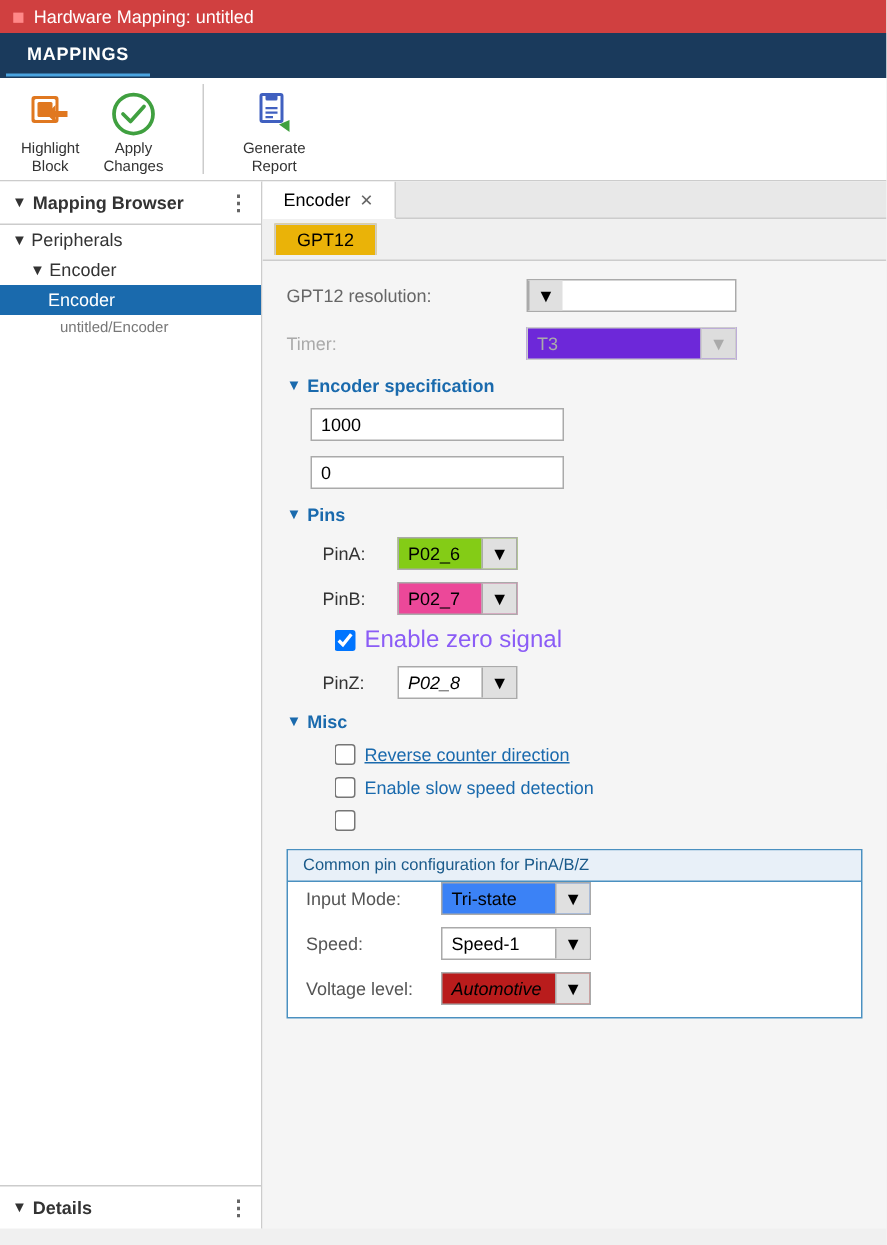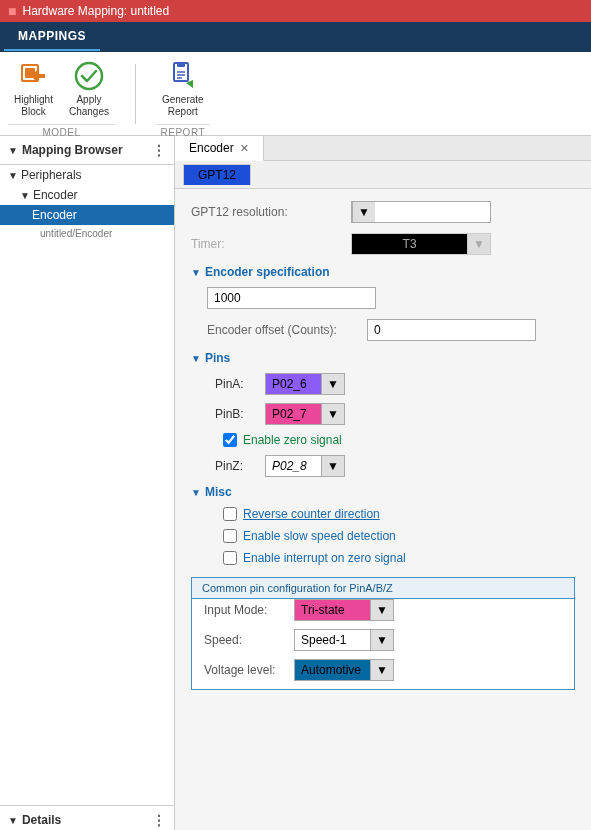--- a/index.html
+++ b/index.html
@@ -37,21 +37,21 @@
     .tab-item.active { border-bottom: 2px solid #4aa4e0; }
 
     
     .toolbar {
       background: white;
       border-bottom: 1px solid #ccc;
       padding: 4px 8px;
       display: flex;
       align-items: flex-start;
       gap: 16px;
-      height: 84px;
+      height: 69px;
     }
     .toolbar-group {
       display: flex;
       flex-direction: column;
       align-items: center;
     }
     .toolbar-group-items {
       display: flex;
       gap: 4px;
     }
@@ -185,21 +185,21 @@
     .gpt12-tab {
       background: #f0f0f0;
       border-bottom: 1px solid #ccc;
       padding: 3px 0;
       display: flex;
     }
     .gpt12-tab-item {
       padding: 3px 14px;
       font-size: 12px;
       cursor: pointer;
-      background: #1d4ed8;
+      background: #eab308;
       border: 1px solid #ccc;
       border-bottom: none;
       margin-left: 8px;
     }
 
     
     .form-content {
       padding: 12px 16px;
       overflow-y: auto;
       flex: 1;
@@ -423,75 +423,74 @@
         <div class="form-label">GPT12 resolution:</div>
         <div style="display:flex;align-items:center;border:1px solid #aaa;background:white;min-width:140px;">
           <div style="background:#e0e0e0;border-left:1px solid #aaa;padding:3px 5px;cursor:pointer;">
             <span>▼</span>
           </div>
         </div>
       </div>
 
       <div class="form-row">
         <div class="form-label" style="color:#aaa;">Timer:</div>
-        <div style="display:flex;align-items:center;border:1px solid #ccc;background:#000000;min-width:140px;text-align:center;">
+        <div style="display:flex;align-items:center;border:1px solid #ccc;background:#6d28d9;min-width:140px;">
           <span style="flex:1;padding:3px 6px;font-size:12px;color:#aaa;">T3</span>
           <div style="background:#ddd;border-left:1px solid #ccc;padding:3px 5px;">
             <span style="color:#aaa;">▼</span>
           </div>
         </div>
       </div>
 
       <div class="section-header">
         <span class="arrow">▼</span>
         <span>Encoder specification</span>
       </div>
 
       <div class="sub-section">
 
         <div class="form-row">
           <input type="text" class="form-input" style="min-width: 140px;" value="1000">
         </div>
 
         <div class="form-row">
-          <div class="form-label">Encoder offset (Counts):</div>
           <input type="text" class="form-input" style="min-width: 140px;" value="0">
         </div>
       </div>
 
       <div class="section-header">
         <span class="arrow">▼</span>
         <span>Pins</span>
       </div>
 
       <div class="sub-section">
 
         <div class="pin-row">
           <div class="pin-label">PinA:</div>
-          <div style="display:flex;align-items:flex-start;border:1px solid #aaa;background:#8b5cf6;min-width:80px;">
+          <div style="display:flex;align-items:flex-start;border:1px solid #aaa;background:#84cc16;min-width:80px;">
             <span style="flex:1;padding:3px 6px;font-size:12px;">P02_6</span>
             <div style="background:#e0e0e0;border-left:1px solid #aaa;padding:3px 5px;cursor:pointer;">
               <span>▼</span>
             </div>
           </div>
         </div>
 
         <div class="pin-row">
           <div class="pin-label">PinB:</div>
           <div style="display:flex;align-items:center;border:1px solid #aaa;background:#ec4899;min-width:80px;">
             <span style="flex:1;padding:3px 6px;font-size:12px;">P02_7</span>
             <div style="background:#e0e0e0;border-left:1px solid #aaa;padding:3px 5px;cursor:pointer;">
               <span>▼</span>
             </div>
           </div>
         </div>
 
         <div class="checkbox-row">
           <input type="checkbox" checked="" style="">
-          <label style="color:#15803d;font-size:12px;">Enable zero signal</label>
+          <label style="color:#8b5cf6;font-size:16px;">Enable zero signal</label>
         </div>
 
         <div class="pin-row">
           <div class="pin-label">PinZ:</div>
           <div style="display:flex;align-items:center;border:1px solid #aaa;background:white;min-width:80px;font-style:italic;">
             <span style="flex:1;padding:3px 6px;font-size:12px;">P02_8</span>
             <div style="background:#e0e0e0;border-left:1px solid #aaa;padding:3px 5px;cursor:pointer;">
               <span>▼</span>
             </div>
           </div>
@@ -510,51 +509,50 @@
           <label style="font-size:12px;color:#1a6aad;text-decoration:underline;">Reverse counter direction</label>
         </div>
 
         <div class="checkbox-row">
           <input type="checkbox" style="">
           <label style="font-size:12px;color:#1a6aad;">Enable slow speed detection</label>
         </div>
 
         <div class="checkbox-row">
           <input type="checkbox" style="">
-          <label style="font-size:12px;color:#1a6aad;">Enable interrupt on zero signal</label>
         </div>
       </div>
 
       <div class="common-pin-box">
         <div class="common-pin-header">Common pin configuration for PinA/B/Z</div>
         <div class="common-pin-content">
 
           <div class="common-pin-row">
             <div class="common-pin-label">Input Mode:</div>
-            <div style="display:flex;align-items:center;border:1px solid #aaa;background:#ec4899;min-width:100px;">
+            <div style="display:flex;align-items:center;border:1px solid #aaa;background:#3b82f6;min-width:100px;">
               <span style="flex:1;padding:3px 6px;font-size:12px;">Tri-state</span>
               <div style="background:#e0e0e0;border-left:1px solid #aaa;padding:3px 5px;cursor:pointer;">
                 <span>▼</span>
               </div>
             </div>
           </div>
 
           <div class="common-pin-row">
             <div class="common-pin-label">Speed:</div>
             <div style="display:flex;align-items:center;border:1px solid #aaa;background:white;min-width:100px;">
               <span style="flex:1;padding:3px 6px;font-size:12px;">Speed-1</span>
               <div style="background:#e0e0e0;border-left:1px solid #aaa;padding:3px 5px;cursor:pointer;">
                 <span>▼</span>
               </div>
             </div>
           </div>
 
           <div class="common-pin-row">
             <div class="common-pin-label">Voltage level:</div>
-            <div style="display:flex;align-items:flex-end;border:1px solid #aaa;background:#0369a1;min-width:100px;">
+            <div style="display:flex;align-items:flex-end;border:1px solid #aaa;background:#b91c1c;min-width:100px;font-style:italic;">
               <span style="flex:1;padding:3px 6px;font-size:12px;">Automotive</span>
               <div style="background:#e0e0e0;border-left:1px solid #aaa;padding:3px 5px;cursor:pointer;">
                 <span>▼</span>
               </div>
             </div>
           </div>
         </div>
       </div>
 
     </div>

